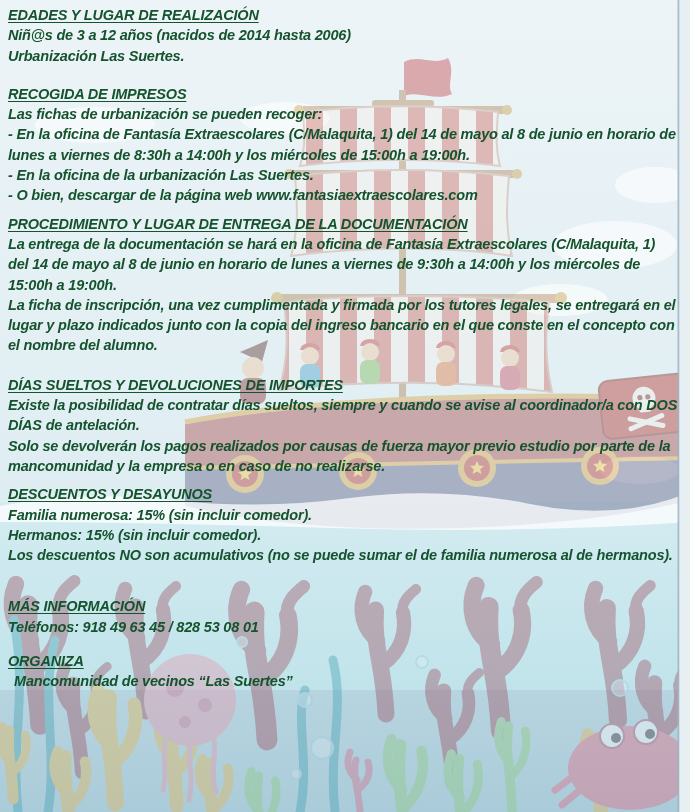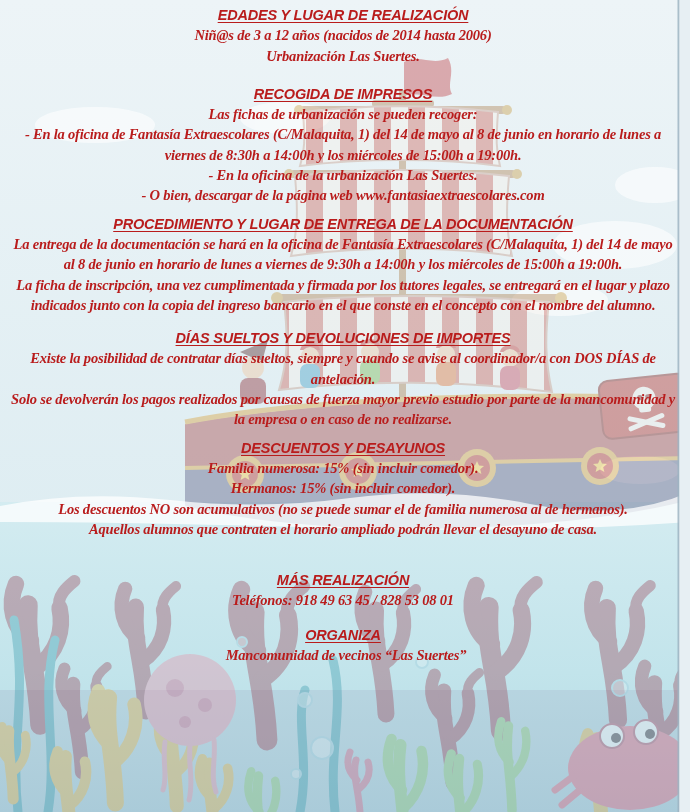--- a/index.html
+++ b/index.html
@@ -6,35 +6,34 @@
   .flyer{
     position:relative;
     width:690px;height:812px;
     overflow:hidden;
     font-family:"Liberation Sans","DejaVu Sans",sans-serif;
   }
   .bg{position:absolute;inset:0;display:block;}
   .content{
     position:absolute;inset:0;
     padding:5px 12px 0 8px;
-    color:#b91c1c;
+    color:#14532d;
     font-weight:bold;font-style:italic;
     font-size:14.5px;line-height:20.3px;
     letter-spacing:-0.2px;
-    text-align:center;
   }
   .content h2{
     margin:0;font-size:14.5px;line-height:20.3px;
     font-weight:bold;font-style:italic;
     text-decoration:underline;
     text-underline-offset:2px;
   }
-  .content p{margin:0;font-family:Liberation Serif, serif;}
+  .content p{margin:0;}
   section{margin:0;}
-  .mt18{margin-top:18px}.mt19{margin-top:13px}.mt20{margin-top:8px}
+  .mt18{margin-top:18px}.mt19{margin-top:19px}.mt20{margin-top:8px}
   .mt31{margin-top:31px}.mt14{margin-top:14px}
   .indent{padding-left:6px;}
 </style>
 </head>
 <body>
 
 <div class="flyer">
 
   <svg class="bg" width="690" height="812" viewBox="0 0 690 812" xmlns="http://www.w3.org/2000/svg">
     <defs>
@@ -302,25 +301,24 @@
       <h2>DÍAS SUELTOS Y DEVOLUCIONES DE IMPORTES</h2>
       <p>Existe la posibilidad de contratar días sueltos, siempre y cuando se avise al coordinador/a con DOS DÍAS de antelación.</p>
       <p>Solo se devolverán los pagos realizados por causas de fuerza mayor previo estudio por parte de la mancomunidad y la empresa o en caso de no realizarse.</p>
     </section>
 
     <section class="mt20">
       <h2>DESCUENTOS Y DESAYUNOS</h2>
       <p>Familia numerosa: 15% (sin incluir comedor).</p>
       <p>Hermanos: 15% (sin incluir comedor).</p>
       <p>Los descuentos NO son acumulativos (no se puede sumar el de familia numerosa al de hermanos).</p>
-      <p>Aquellos alumnos que contraten el horario ampliado podrán llevar el desayuno de casa.</p>
     </section>
 
     <section class="mt31">
-      <h2>MÁS REALIZACIÓN</h2>
+      <h2>MÁS INFORMACIÓN</h2>
       <p>Teléfonos: 918 49 63 45 / 828 53 08 01</p>
     </section>
 
     <section class="mt14">
       <h2>ORGANIZA</h2>
       <p class="indent">Mancomunidad de vecinos “Las Suertes”</p>
     </section>
 
   </div>
 </div>

